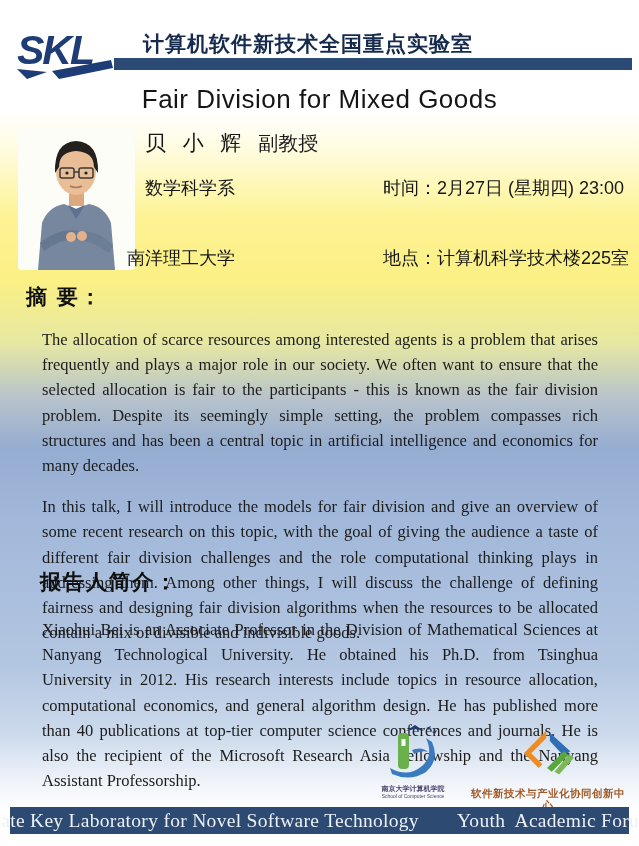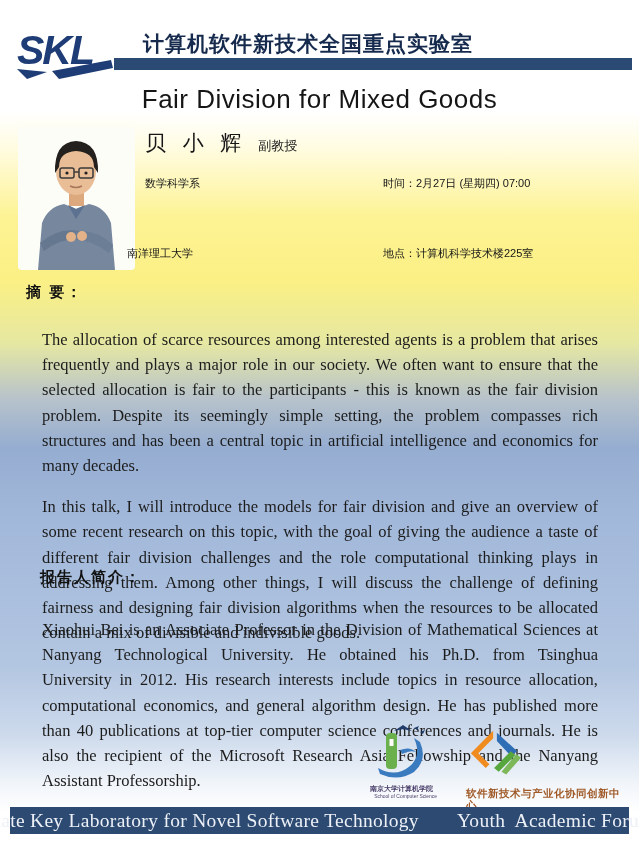--- a/index.html
+++ b/index.html
@@ -43,43 +43,43 @@
     position:absolute;left:0;top:84px;width:639px;text-align:center;
     font-size:26px;font-weight:400;color:#151515;letter-spacing:0.5px;
   }
   
   .photo{position:absolute;left:18px;top:127px;width:117px;height:143px;}
   .speaker-name-row{position:absolute;left:145px;top:129px;display:flex;align-items:baseline;}
   .speaker-name{
     font-family:"DejaVu Serif",serif;font-size:21px;letter-spacing:5px;
     color:#161616;font-weight:500;
   }
-  .speaker-title{font-size:13px;color:#1a1a1a;margin-left:12px;}
-  .info{position:absolute;font-size:11px;color:#161616;white-space:nowrap;}
+  .speaker-title{font-size:20px;color:#1a1a1a;margin-left:12px;}
+  .info{position:absolute;font-size:18px;color:#161616;white-space:nowrap;}
   .info-dept{left:145px;top:176px;}
   .info-univ{left:127px;top:246px;}
   .info-time{left:383px;top:176px;}
   .info-loc{left:383px;top:246px;}
   
   .sec-heading{
-    position:absolute;left:26px;font-size:15px;font-weight:700;color:#101010;
+    position:absolute;left:26px;font-size:21px;font-weight:700;color:#101010;
     letter-spacing:2px;white-space:nowrap;
   }
   .h-abstract{top:283px;}
   .h-bio{top:568px;margin-left:14px;}
   .body-text{
     position:absolute;left:26px;width:588px;
     font-family:"Liberation Serif",serif;font-size:16.5px;line-height:25.2px;
     text-align:justify;color:#1c1c1c;
   }
   .body-text p{margin:16px;}
   .t-abstract{top:311px;}
   .t-bio{top:601px;}
   
-  .logo-block{position:absolute;text-align:left;}
+  .logo-block{position:absolute;text-align:center;}
   .logo-nju{left:370px;top:724px;width:86px;}
   .logo-center{left:466px;top:729px;width:164px;}
   .logo-caption-cn{font-size:7px;font-weight:700;color:#4a3f6b;line-height:8px;margin-top:1px;}
   .logo-caption-en{font-size:5.5px;color:#4a3f6b;line-height:7px;transform:scale(.9);}
   .center-caption-cn{font-size:10.5px;font-weight:700;color:#a05a28;line-height:12px;margin-top:2px;letter-spacing:0.5px;}
   .center-caption-en{font-size:4.5px;color:#9aa7bd;line-height:6px;white-space:nowrap;transform:scale(.85);}
   
   .footer-bar{
     position:absolute;left:10px;top:807px;width:619px;height:27px;
     background:#2c4a72;display:flex;align-items:center;justify-content:center;
@@ -139,21 +139,21 @@
       <path d="M52 59 Q58 62 64 59" fill="none" stroke="#a9765a" stroke-width="1.5"></path>
     </svg>
   </div>
 
   <div class="speaker-name-row">
     <span class="speaker-name">贝 小 辉</span>
     <span class="speaker-title">副教授</span>
   </div>
   <div class="info info-dept">数学科学系</div>
   <div class="info info-univ">南洋理工大学</div>
-  <div class="info info-time">时间：2月27日 (星期四) 07:00</div>
+  <div class="info info-time">时间：2月27日 (星期四) 23:00</div>
   <div class="info info-loc">地点：计算机科学技术楼225室</div>
 
   <div class="sec-heading h-abstract">摘 要：</div>
   <div class="body-text t-abstract">
     <p>The allocation of scarce resources among interested agents is a problem that arises frequently and plays a major role in our society. We often want to ensure that the selected allocation is fair to the participants - this is known as the fair division problem. Despite its seemingly simple setting, the problem compasses rich structures and has been a central topic in artificial intelligence and economics for many decades.</p>
     <p>In this talk, I will introduce the models for fair division and give an overview of some recent research on this topic, with the goal of giving the audience a taste of different fair division challenges and the role computational thinking plays in addressing them. Among other things, I will discuss the challenge of defining fairness and designing fair division algorithms when the resources to be allocated contain a mix of divisible and indivisible goods.</p>
   </div>
 
   <div class="sec-heading h-bio">报告人简介：</div>
   <div class="body-text t-bio">

